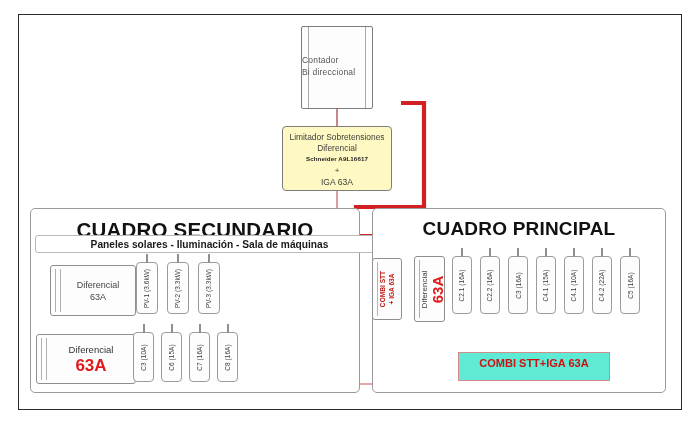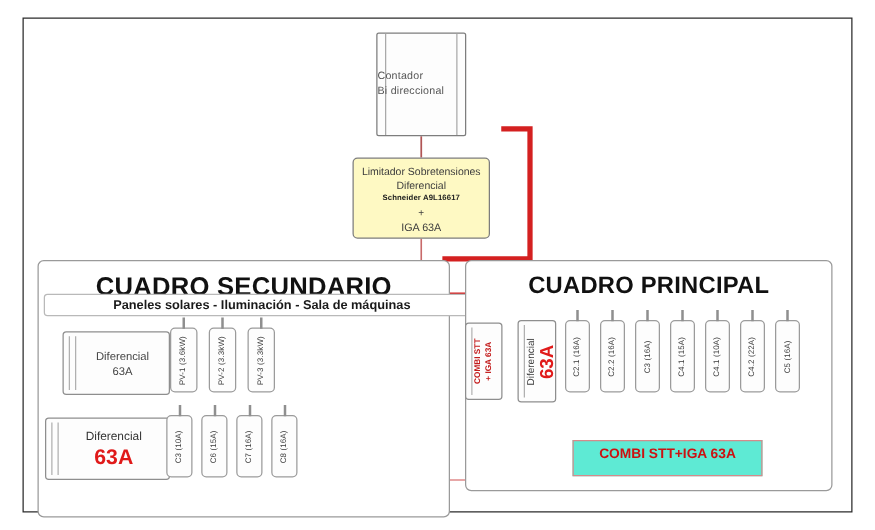--- a/index.html
+++ b/index.html
@@ -24,21 +24,21 @@
 
   
   .limiter{left:282px;top:126px;width:110px;height:65px;border:1px solid #7d7d7d;border-radius:4px;background:#fef9c3;}
   .limiter .l1{position:absolute;left:0;right:0;top:5px;text-align:center;font-size:8.4px;color:#3d3d3d;line-height:11px;}
   .limiter .l2{position:absolute;left:0;right:0;top:28px;text-align:center;font-size:6.2px;color:#1d1d1d;font-weight:bold;letter-spacing:.1px;}
   .limiter .l3{position:absolute;left:0;right:0;top:39px;text-align:center;font-size:8px;color:#3d3d3d;}
   .limiter .l4{position:absolute;left:0;right:0;top:50px;text-align:center;font-size:8.6px;color:#3d3d3d;}
 
   
   .panel{border:1px solid #9a9a9a;border-radius:5px;background:#fff;}
-  .panel-sec{left:30px;top:208px;width:330px;height:206px;}
+  .panel-sec{left:30px;top:208px;width:330px;height:185px;}
   .panel-main{left:372px;top:208px;width:294px;height:185px;}
   .panel-title{position:absolute;left:0;right:0;text-align:center;font-weight:bold;color:#111;}
   .panel-sec .panel-title{top:9px;font-size:20.5px;letter-spacing:.2px;}
   .panel-main .panel-title{top:9px;font-size:19px;letter-spacing:.2px;}
 
   
   .subtitle{left:35px;top:235px;width:349px;height:18px;border:1px solid #b9b9b9;border-radius:3px;background:#fff;}
   .subtitle span{position:absolute;left:0;right:0;top:3px;text-align:center;font-size:10.2px;font-weight:bold;color:#1a1a1a;}
 
   

